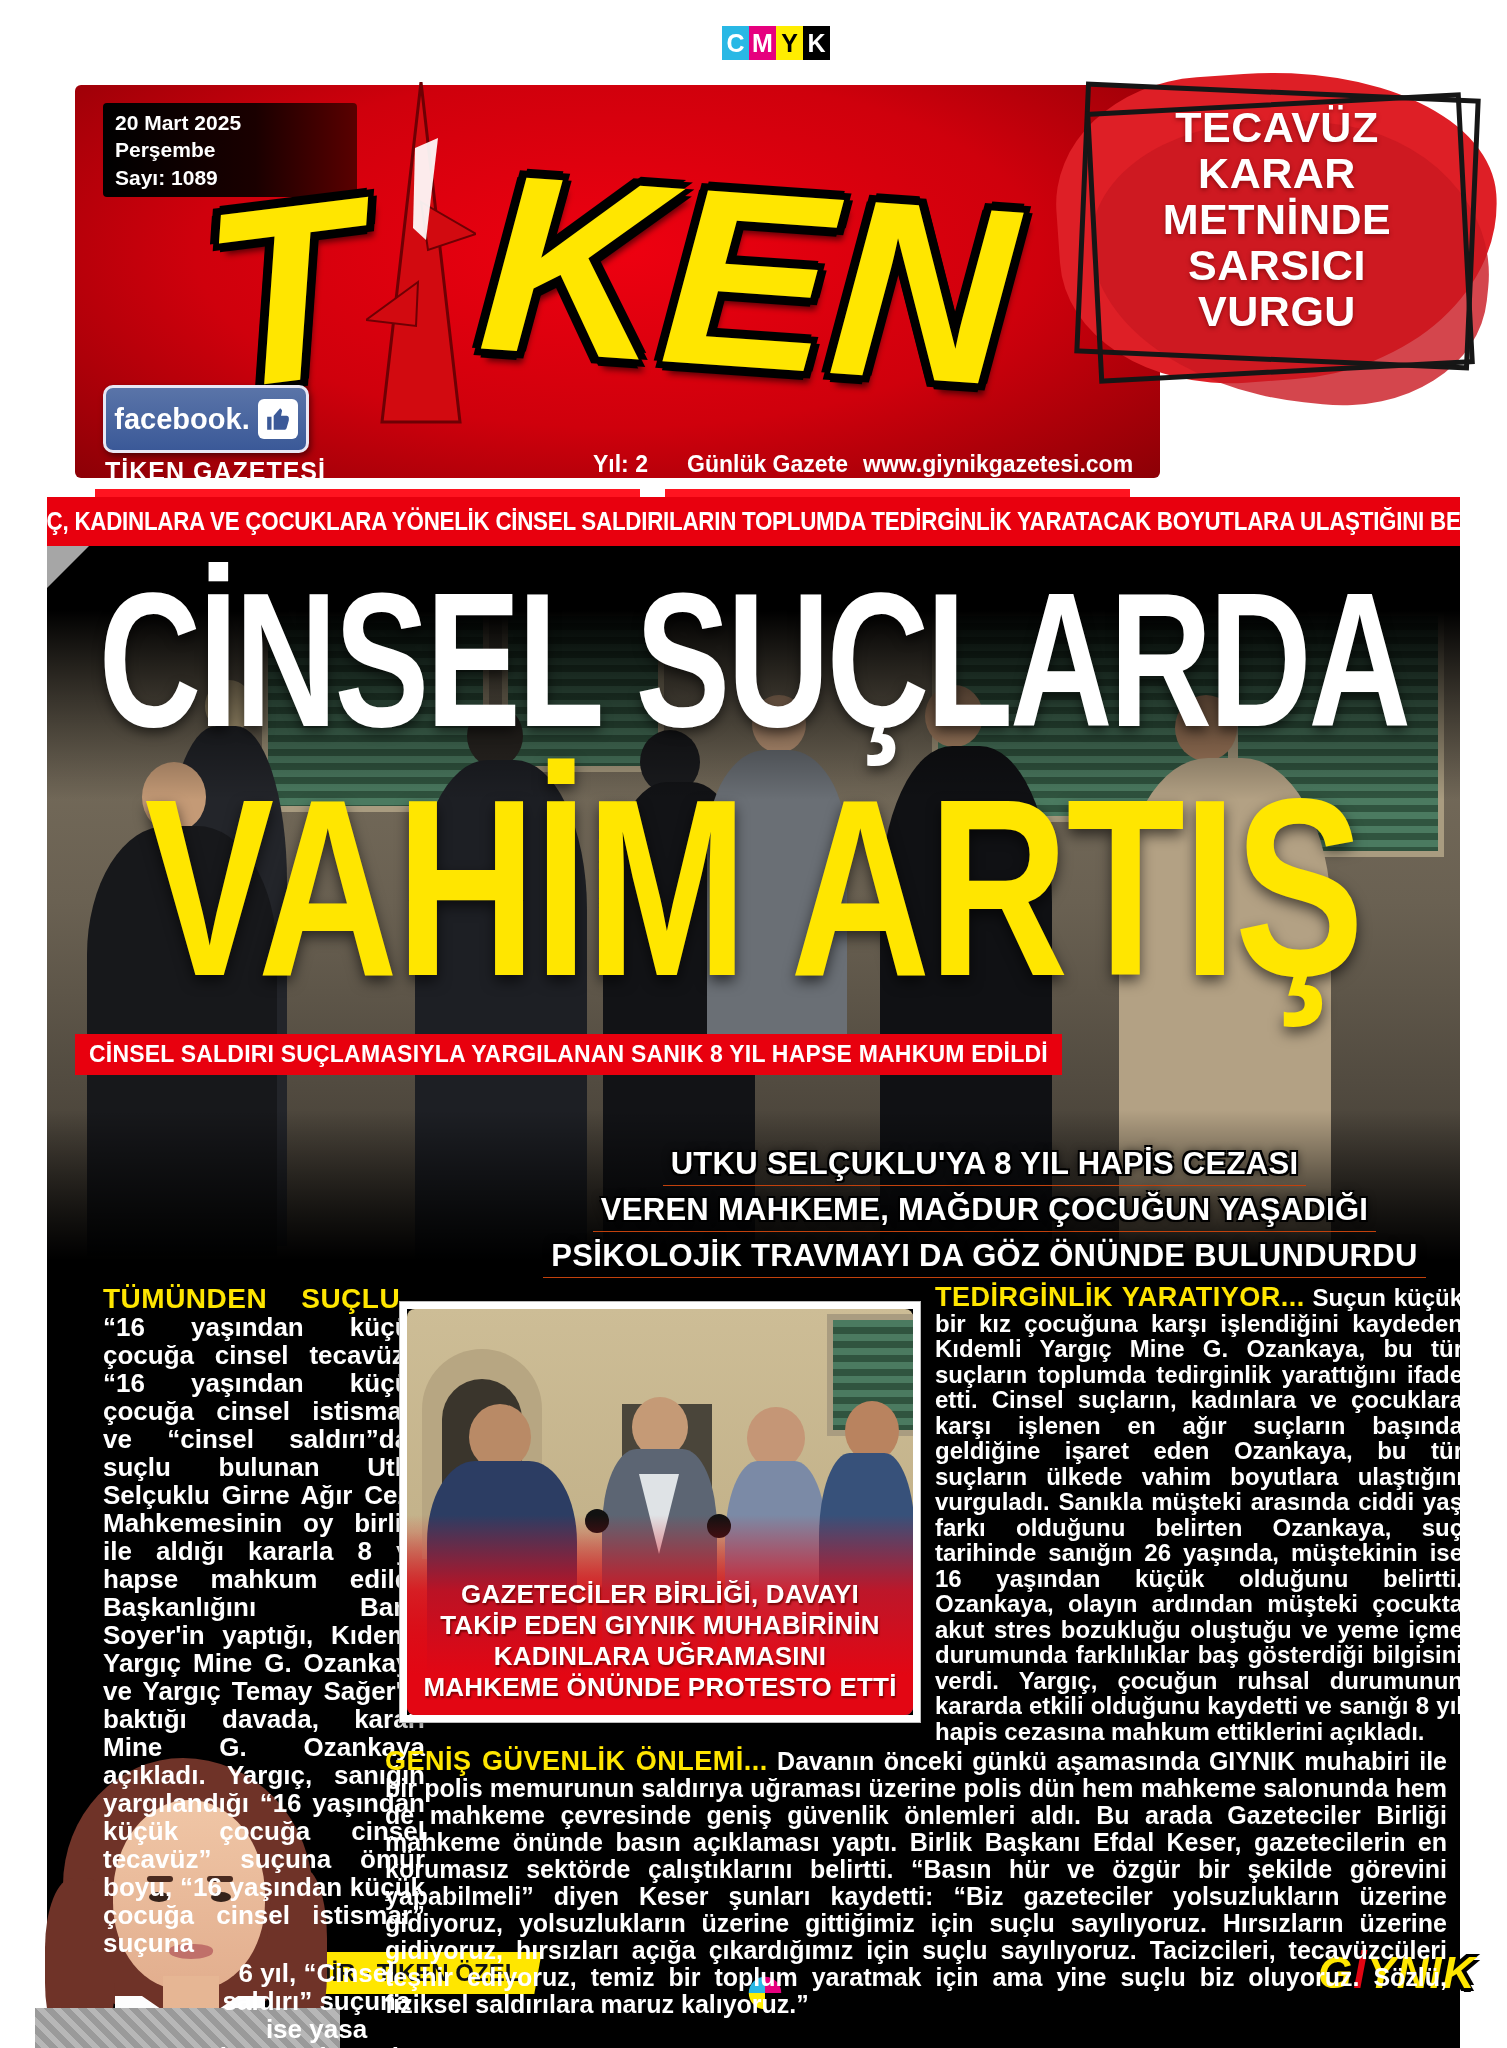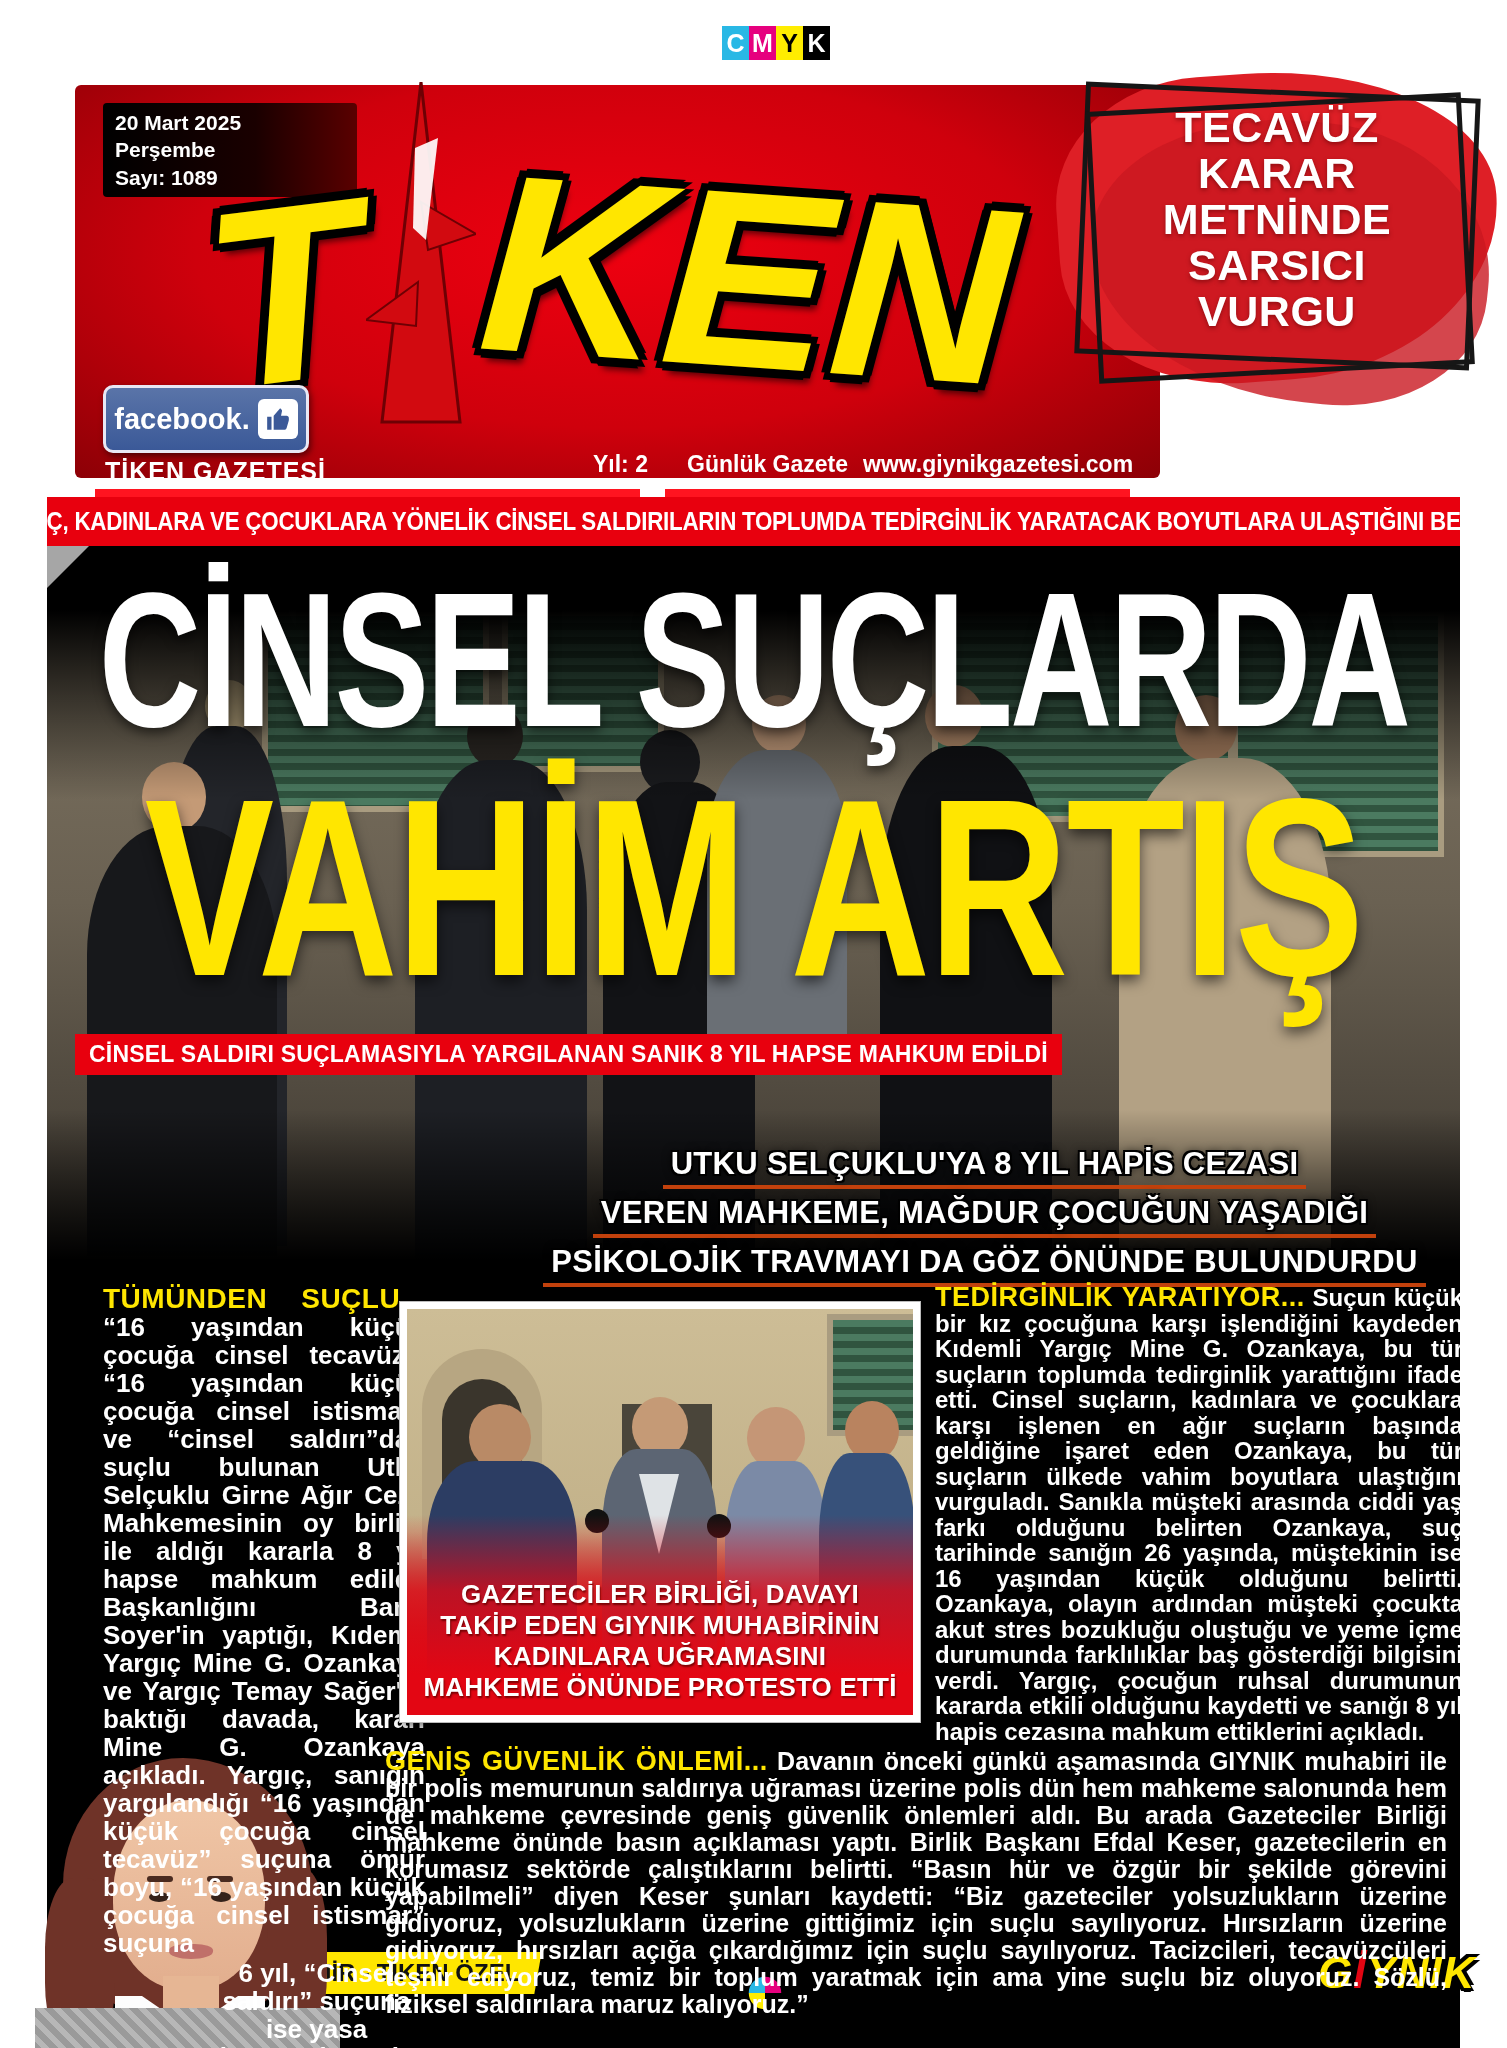--- a/index.html
+++ b/index.html
@@ -79,39 +79,39 @@
     color:#fff;transform:scaleY(1.34);transform-origin:top center;text-shadow:0 4px 10px rgba(0,0,0,.55);}
   .hl2{top:196px;} .hl2 span{display:inline-block;font-size:194px;font-weight:900;letter-spacing:-2px;
     color:#ffe600;transform:scaleY(1.30);transform-origin:top center;text-shadow:0 5px 12px rgba(0,0,0,.6);}
 
   .deck{left:28px;top:488px;background:#e8000e;color:#fff;font-size:23px;font-weight:800;
     padding:7px 14px;letter-spacing:.2px;z-index:7;}
 
   .capwrap{left:470px;top:600px;width:935px;text-align:center;z-index:7;}
   .capwrap div{margin-bottom:6px;}
   .capwrap span{display:inline-block;font-size:31px;font-weight:900;color:#fff;letter-spacing:.3px;
-    padding:0 8px 3px;border-bottom:4px solid #c2410c;
+    padding:0 8px 3px;border-bottom:1px solid #c2410c;
     text-shadow:2px 2px 0 #000,-2px 2px 0 #000,2px -2px 0 #000,-2px -2px 0 #000,0 0 10px #000;}
 
   
   .col{color:#fff;text-align:justify;z-index:8;}
   .lead{color:#ffe600;font-weight:900;}
   .leftcol{left:103px;top:1285px;width:322px;font-size:26px;font-weight:700;line-height:28px;}
   .leftcol .lead{font-size:28px;letter-spacing:.5px;}
   .indent{margin-left:105px;text-align:center;margin-top:2px;}
   .rightcol{left:935px;top:1285px;width:528px;font-size:24px;font-weight:700;line-height:25.5px;}
   .rightcol .lead{font-size:27px;letter-spacing:.5px;}
   .bottomblock{left:385px;top:1748px;width:1062px;font-size:25px;font-weight:700;line-height:27px;}
   .bottomblock .lead{font-size:27px;letter-spacing:.5px;}
 
   
   .inset{left:400px;top:1302px;width:506px;height:406px;border:7px solid #fff;z-index:9;
     box-shadow:0 0 0 1px #bbb,3px 4px 10px rgba(0,0,0,.6);}
   .insetph{position:relative;width:100%;height:100%;overflow:hidden;
-    background:linear-gradient(180deg,#cdbd96 0%,#c3b28a 55%,#97443c 80%,#a23530 100%);}
+    background:linear-gradient(180deg,#cdbd96 0%,#c3b28a 55%,#97443c 80%,#a23530 100%);border-radius:8px;}
   .icap{position:absolute;left:0;right:0;bottom:0;padding:64px 6px 12px;text-align:center;
     background:linear-gradient(180deg,rgba(227,6,19,0) 0%,rgba(227,6,19,.78) 38%,#e30613 80%);}
   .icap div{color:#fff;font-size:26px;font-weight:900;line-height:31px;letter-spacing:.2px;
     text-shadow:1px 2px 2px rgba(110,0,0,.9);}
 
   
   .bylinestrip{left:118px;top:1952px;width:420px;height:42px;background:#ffe600;z-index:4;
     transform:skewX(-10deg);}
   .bylinetext{left:190px;top:1952px;height:42px;line-height:42px;z-index:5;
     color:#111;font-size:24px;font-weight:800;}

